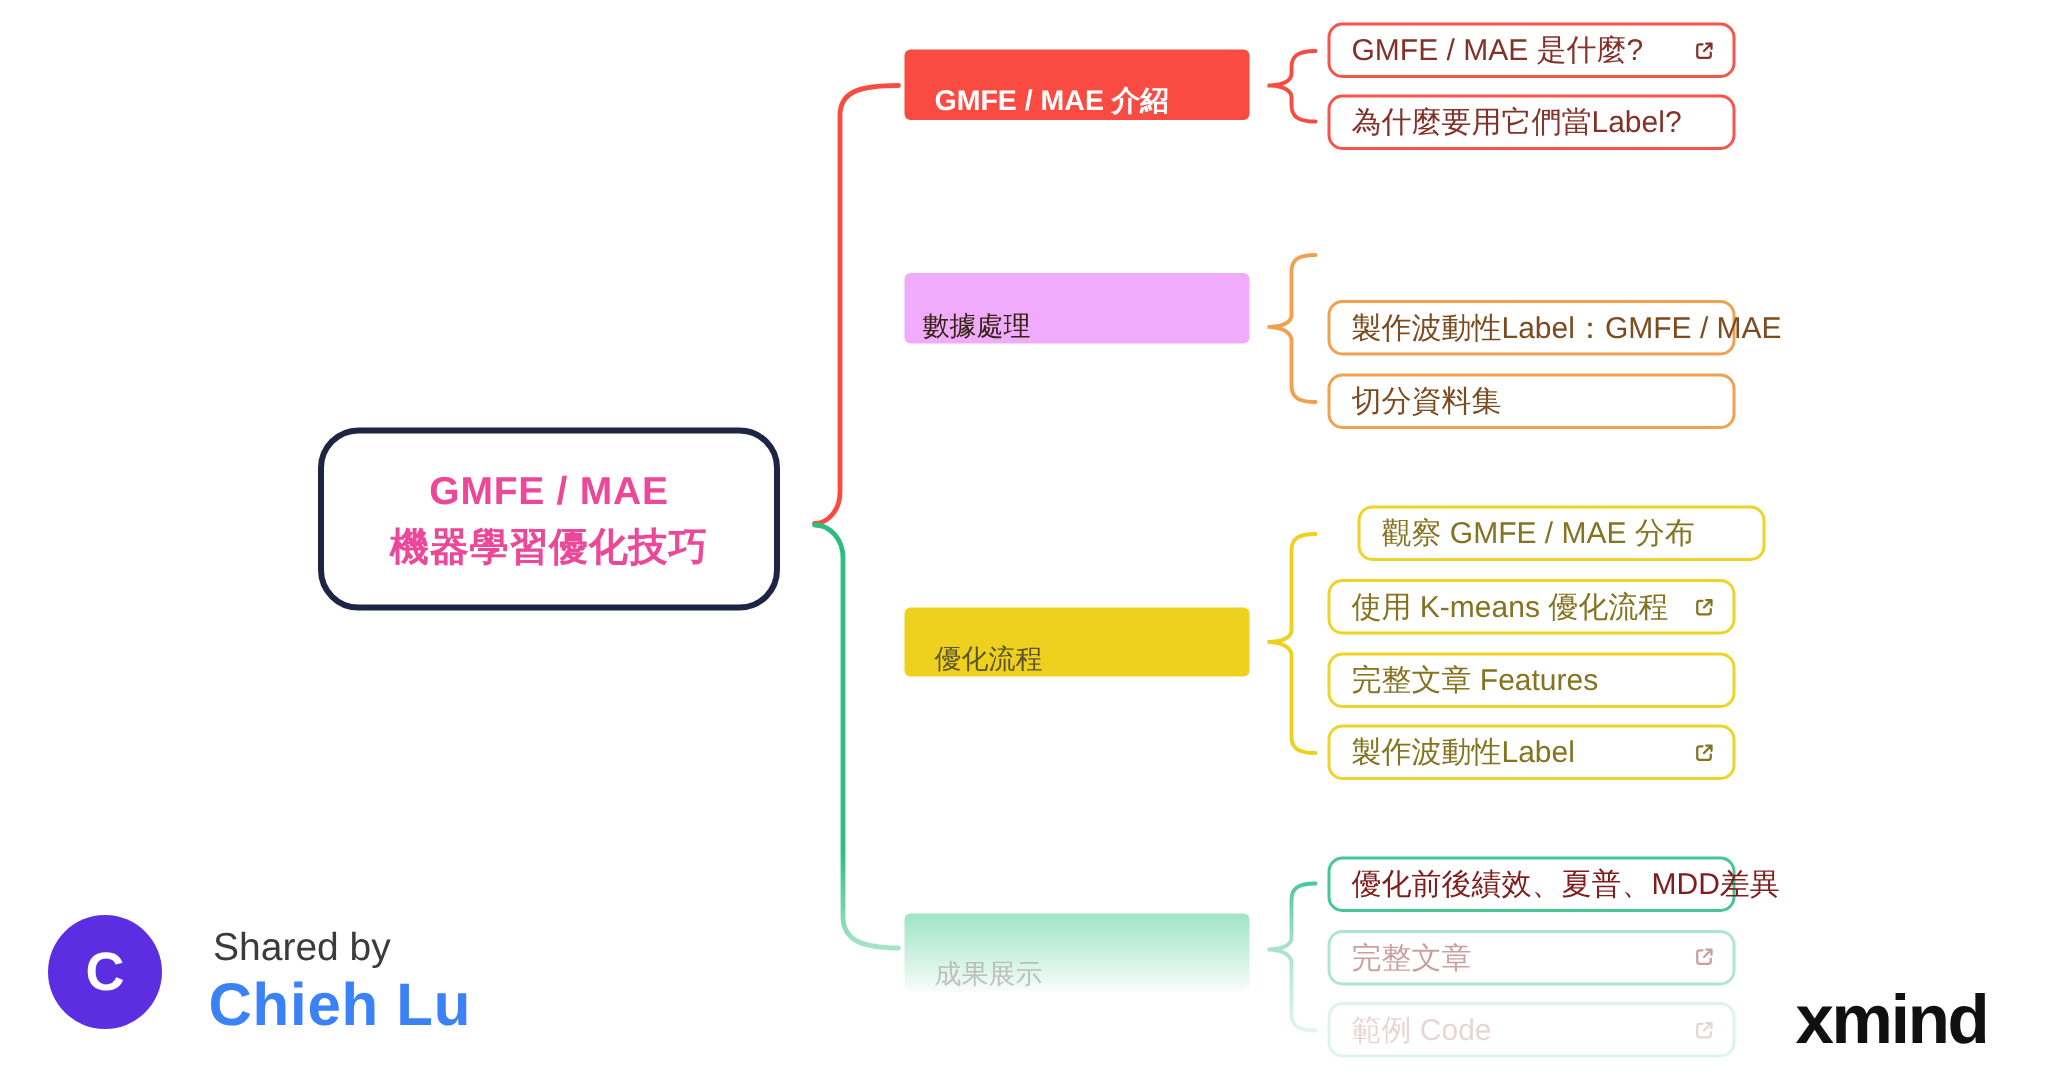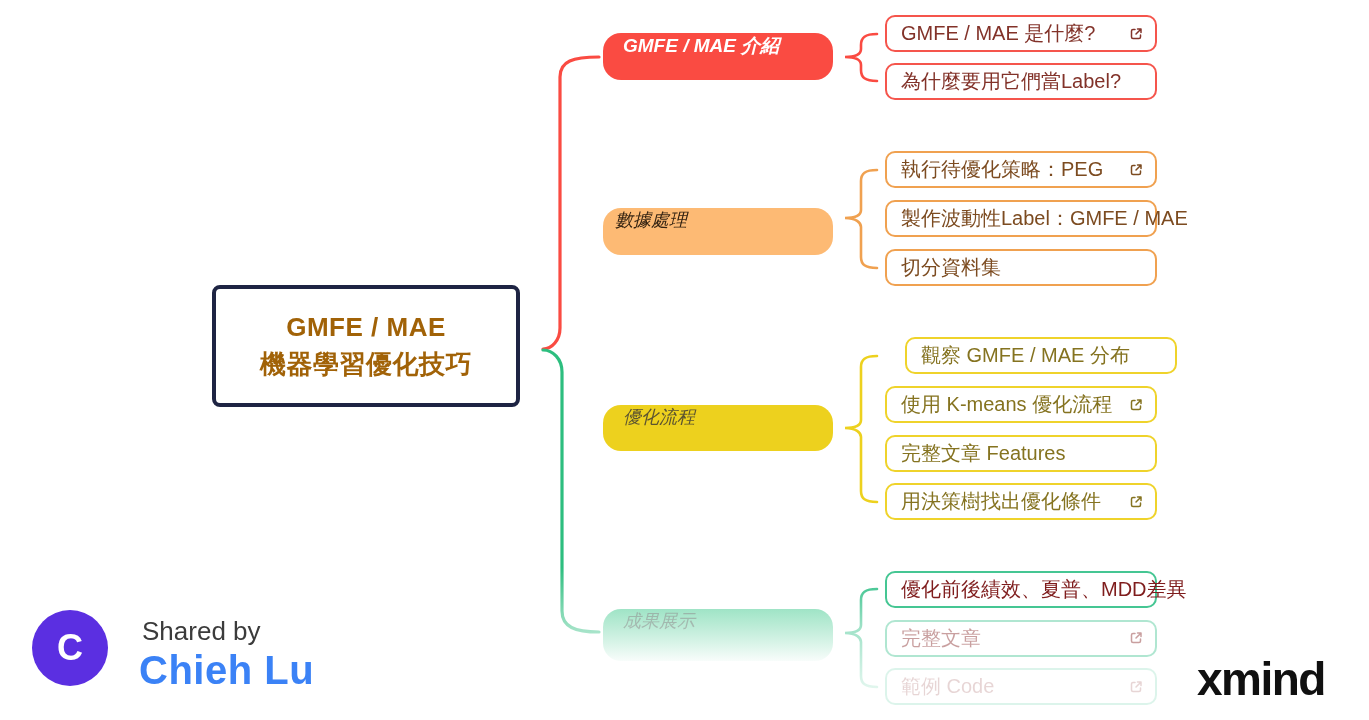--- a/index.html
+++ b/index.html
@@ -5,33 +5,33 @@
   html,body{margin:0;padding:0;background:#fff;}
   #stage{
     position:relative;width:1369px;height:720px;overflow:hidden;background:#ffffff;
     font-family:"Liberation Sans","DejaVu Sans",sans-serif;
   }
   
   #connectors{position:absolute;left:0;top:0;z-index:0;}
   
   .central{
     position:absolute;left:212px;top:285px;width:308px;height:122px;
-    background:#fff;border:4px solid #1E2443;border-radius:8px;
+    background:#fff;border:4px solid #1E2443;border-radius:27px;
     display:flex;flex-direction:column;align-items:center;justify-content:center;
-    color:#a16207;font-weight:700;font-size:26px;line-height:37px;z-index:1;
+    color:#ec4899;font-weight:700;font-size:26px;line-height:37px;z-index:1;
     letter-spacing:.5px;box-sizing:border-box;
   }
   
   .branch{
-    position:absolute;left:603px;width:230px;border-radius:18px;z-index:1;
-    display:flex;align-items:flex-start;box-sizing:border-box;padding-left:20px;
-    font-size:18px;white-space:nowrap;font-style:italic;
+    position:absolute;left:603px;width:230px;border-radius:4px;z-index:1;
+    display:flex;align-items:flex-end;box-sizing:border-box;padding-left:20px;
+    font-size:18px;white-space:nowrap;
   }
   .branch.b1{top:33px;height:47px;background:#FA4B42;color:#ffffff;font-weight:600;font-size:19px;}
-  .branch.b2{top:208px;height:47px;background:#fdba74;color:#342312;padding-left:12px;}
+  .branch.b2{top:182px;height:47px;background:#f0abfc;color:#342312;padding-left:12px;}
   .branch.b3{top:405px;height:46px;background:#EDD11E;color:#5C5430;}
   .branch.b4{top:609px;height:52px;
     background:linear-gradient(180deg,#9FE4C6 0%,#CFF1E2 55%,rgba(235,249,243,0.35) 100%);
     color:rgba(140,125,130,0.45);}
   
   .child{
     position:absolute;left:885px;width:272px;height:37px;background:#fff;
     border-radius:10px;border:2px solid;box-sizing:border-box;z-index:1;
     display:flex;align-items:center;padding:0 34px 0 14px;font-size:20px;white-space:nowrap;
   }
@@ -99,27 +99,20 @@
       <path d="M9.5 3h3.5v3.5M12.8 3.2 8 8" stroke="currentColor" stroke-width="1.5" fill="none" stroke-linecap="round" stroke-linejoin="round"></path>
     </svg>
   </div>
   <div class="child c1" style="top:63px;">
     <span>為什麼要用它們當Label?</span>
   </div>
 
   <div class="branch b2">
     <span>數據處理</span>
   </div>
-  <div class="child c2" style="top:151px;">
-    <span>執行待優化策略：PEG</span>
-    <svg class="link" viewBox="0 0 16 16">
-      <path d="M7 3.5H5C3.9 3.5 3.5 3.9 3.5 5v6c0 1.1.4 1.5 1.5 1.5h6c1.1 0 1.5-.4 1.5-1.5V9" stroke="currentColor" stroke-width="1.5" fill="none" stroke-linecap="round"></path>
-      <path d="M9.5 3h3.5v3.5M12.8 3.2 8 8" stroke="currentColor" stroke-width="1.5" fill="none" stroke-linecap="round" stroke-linejoin="round"></path>
-    </svg>
-  </div>
   <div class="child c2" style="top:249px;">
     <span>切分資料集</span>
   </div>
   <div class="child c2" style="top:200px;">
     <span>製作波動性Label：GMFE / MAE</span>
   </div>
 
   <div class="branch b3">
     <span>優化流程</span>
   </div>
@@ -130,21 +123,21 @@
     <span>使用 K-means 優化流程</span>
     <svg class="link" viewBox="0 0 16 16">
       <path d="M7 3.5H5C3.9 3.5 3.5 3.9 3.5 5v6c0 1.1.4 1.5 1.5 1.5h6c1.1 0 1.5-.4 1.5-1.5V9" stroke="currentColor" stroke-width="1.5" fill="none" stroke-linecap="round"></path>
       <path d="M9.5 3h3.5v3.5M12.8 3.2 8 8" stroke="currentColor" stroke-width="1.5" fill="none" stroke-linecap="round" stroke-linejoin="round"></path>
     </svg>
   </div>
   <div class="child c3" style="top:434.5px;">
     <span>完整文章 Features</span>
   </div>
   <div class="child c3" style="top:483px;">
-    <span>用決策樹找出優化條件</span>
+    <span>製作波動性Label</span>
     <svg class="link" viewBox="0 0 16 16">
       <path d="M7 3.5H5C3.9 3.5 3.5 3.9 3.5 5v6c0 1.1.4 1.5 1.5 1.5h6c1.1 0 1.5-.4 1.5-1.5V9" stroke="currentColor" stroke-width="1.5" fill="none" stroke-linecap="round"></path>
       <path d="M9.5 3h3.5v3.5M12.8 3.2 8 8" stroke="currentColor" stroke-width="1.5" fill="none" stroke-linecap="round" stroke-linejoin="round"></path>
     </svg>
   </div>
 
   <div class="branch b4">
     <span>成果展示</span>
   </div>
   <div class="child c4" style="top:571px;">

